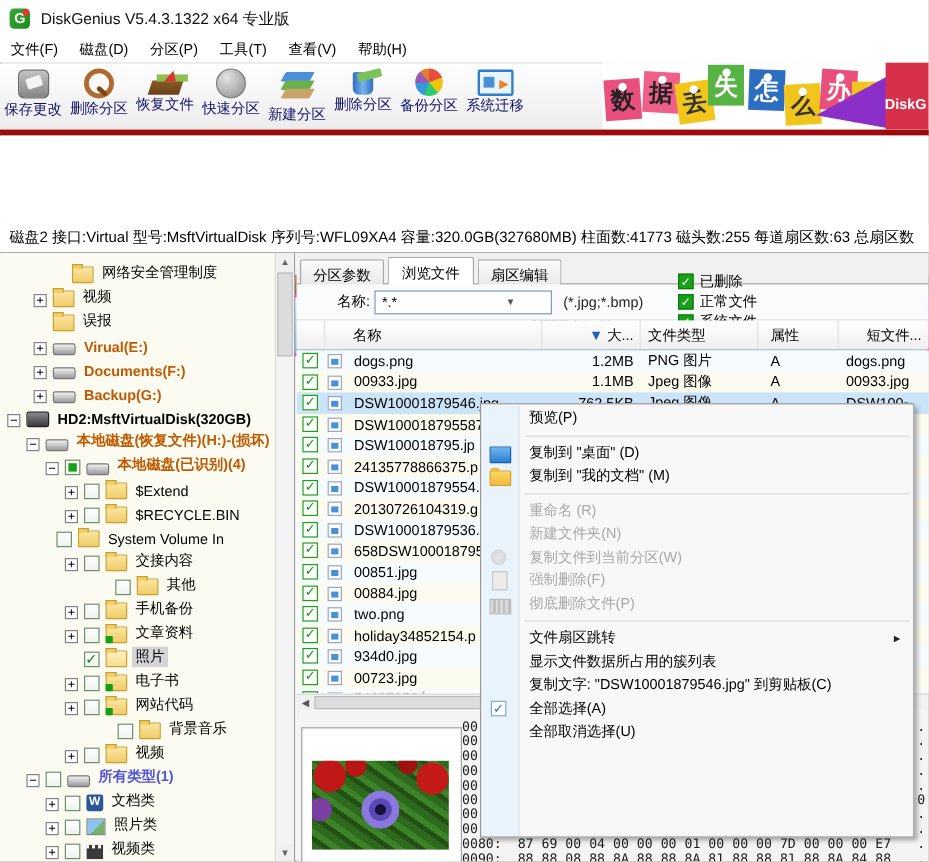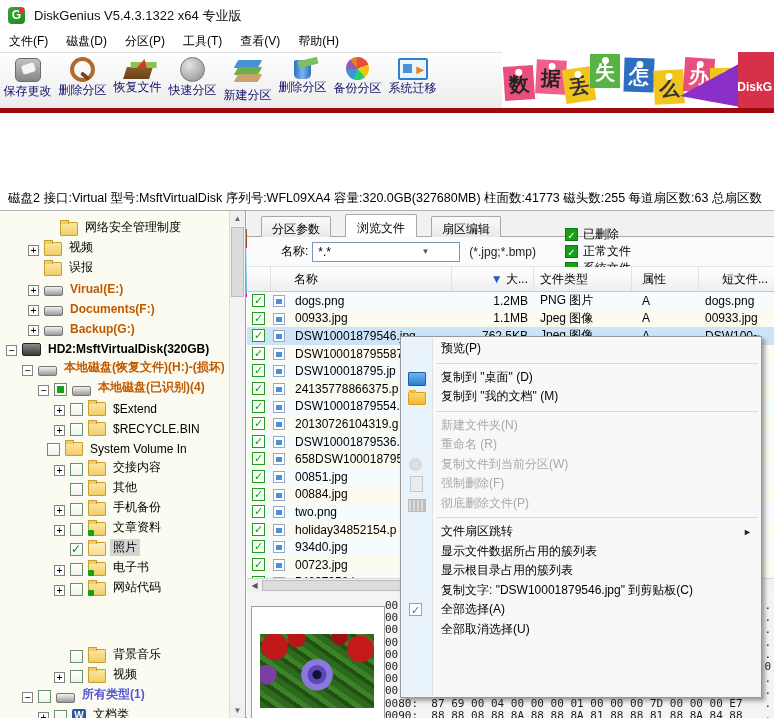--- a/index.html
+++ b/index.html
@@ -93,21 +93,21 @@
   .tlabel{padding:0 3px}
   .c-orange{color:#c05a00;font-weight:bold}
   .c-black{color:#000;font-weight:bold}
   .c-blue{color:#5353d8;font-weight:bold}
   .sel-gray{background:#d4d4d4}
   #tree-sb{position:absolute;right:0;top:0;bottom:0;width:15px;background:#f3f3f3;border-left:1px solid #dcdcdc}
   .sb-arrow{position:absolute;left:0;width:15px;height:15px;background:#f0f0f0;color:#666;font-size:8px;text-align:center;line-height:15px}
   #tree-thumb{position:absolute;left:1px;top:16px;width:13px;height:70px;background:#dcdcdc;border:1px solid #bdbdbd;box-sizing:border-box}
   
   #tabsrow{left:247px;top:211px;width:527px;height:26px;background:#f1f1f1;border-bottom:1px solid #a8a8a8;box-sizing:border-box}
-  .tab{position:relative;display:inline-block;margin:3px 0 0 14px;padding:4px 10px 3px;border:1px solid #a8a8a8;border-bottom:none;
+  .tab{position:relative;display:inline-block;margin:3px 0 0 3px;padding:4px 10px 3px;border:1px solid #a8a8a8;border-bottom:none;
        background:linear-gradient(#fafafa,#e6e6e6);border-radius:2px 2px 0 0;top:1px}
   .tab.active{background:#fff;padding:5px 11px 5px;top:0;font-weight:normal}
   #filterrow{left:247px;top:237px;width:527px;height:30px;background:#fafbfc;display:flex;align-items:center;border-bottom:1px solid #e3e3e3;box-sizing:border-box}
   #name-label{margin-left:34px}
   #pattern-box{margin-left:4px;width:148px;height:20px;border:1px solid #7a9ab8;background:#fff;display:flex;align-items:center;box-sizing:border-box}
   #pattern-box span{flex:1;padding-left:5px}
   #pattern-arrow{width:16px;color:#555;font-size:8px;text-align:center}
   #filter-hint{margin-left:9px;color:#222}
   .fchk{display:flex;align-items:center;margin-left:29px}
   .fchk .box{width:13px;height:13px;background:#18a018;border:1px solid #0d7a0d;color:#fff;font-size:10px;line-height:13px;text-align:center;margin-right:5px;box-sizing:border-box}
@@ -324,21 +324,21 @@
         <div class="tchk"></div>
         <div class="tico i-folder"></div>
         <span class="tlabel">System Volume In</span>
       </div>
       <div class="trow" style="padding-left: 54px;">
         <div class="texp">+</div>
         <div class="tchk"></div>
         <div class="tico i-folder"></div>
         <span class="tlabel">交接内容</span>
       </div>
-      <div class="trow" style="padding-left: 54px;">
+      <div class="trow" style="padding-left: 80px;">
         <div class="texp-sp"></div>
         <div class="tchk"></div>
         <div class="tico i-folder"></div>
         <span class="tlabel">其他</span>
       </div>
       <div class="trow" style="padding-left: 54px;">
         <div class="texp">+</div>
         <div class="tchk"></div>
         <div class="tico i-folder"></div>
         <span class="tlabel">手机备份</span>
@@ -360,21 +360,21 @@
         <div class="tchk"></div>
         <div class="tico i-folder del"></div>
         <span class="tlabel">电子书</span>
       </div>
       <div class="trow" style="padding-left: 54px;">
         <div class="texp">+</div>
         <div class="tchk"></div>
         <div class="tico i-folder del"></div>
         <span class="tlabel">网站代码</span>
       </div>
-      <div class="trow" style="padding-left: 54px; margin-top: 47px;">
+      <div class="trow" style="padding-left: 82px;">
         <div class="texp-sp"></div>
         <div class="tchk"></div>
         <div class="tico i-folder"></div>
         <span class="tlabel">背景音乐</span>
       </div>
       <div class="trow" style="padding-left: 54px;">
         <div class="texp">+</div>
         <div class="tchk"></div>
         <div class="tico i-folder"></div>
         <span class="tlabel">视频</span>
@@ -634,24 +634,24 @@
       <div class="mi">
         <div class="mico mic-desktop"></div>
         <span>复制到 "桌面" (D)</span>
       </div>
       <div class="mi">
         <div class="mico mic-folder"></div>
         <span>复制到 "我的文档" (M)</span>
       </div>
       <div class="msep"></div>
       <div class="mi disabled">
+        <span>重命名 (R)</span>
+      </div>
+      <div class="mi disabled">
         <span>新建文件夹(N)</span>
-      </div>
-      <div class="mi disabled">
-        <span>重命名 (R)</span>
       </div>
       <div class="mi disabled">
         <div class="mico mic-diskgray"></div>
         <span>复制文件到当前分区(W)</span>
       </div>
       <div class="mi disabled">
         <div class="mico mic-pagegray"></div>
         <span>强制删除(F)</span>
       </div>
       <div class="mi disabled">
@@ -660,23 +660,20 @@
       </div>
       <div class="msep"></div>
       <div class="mi">
         <span>文件扇区跳转</span>
         <span class="sub">►</span>
       </div>
       <div class="mi">
         <span>显示文件数据所占用的簇列表</span>
       </div>
       <div class="mi">
-        <span>显示根目录占用的簇列表</span>
-      </div>
-      <div class="mi">
         <span>复制文字: "DSW10001879546.jpg" 到剪贴板(C)</span>
       </div>
       <div class="mi">
         <div class="mico mic-checkblue">✓</div>
         <span>全部选择(A)</span>
       </div>
       <div class="mi">
         <span>全部取消选择(U)</span>
       </div>
     </div>

